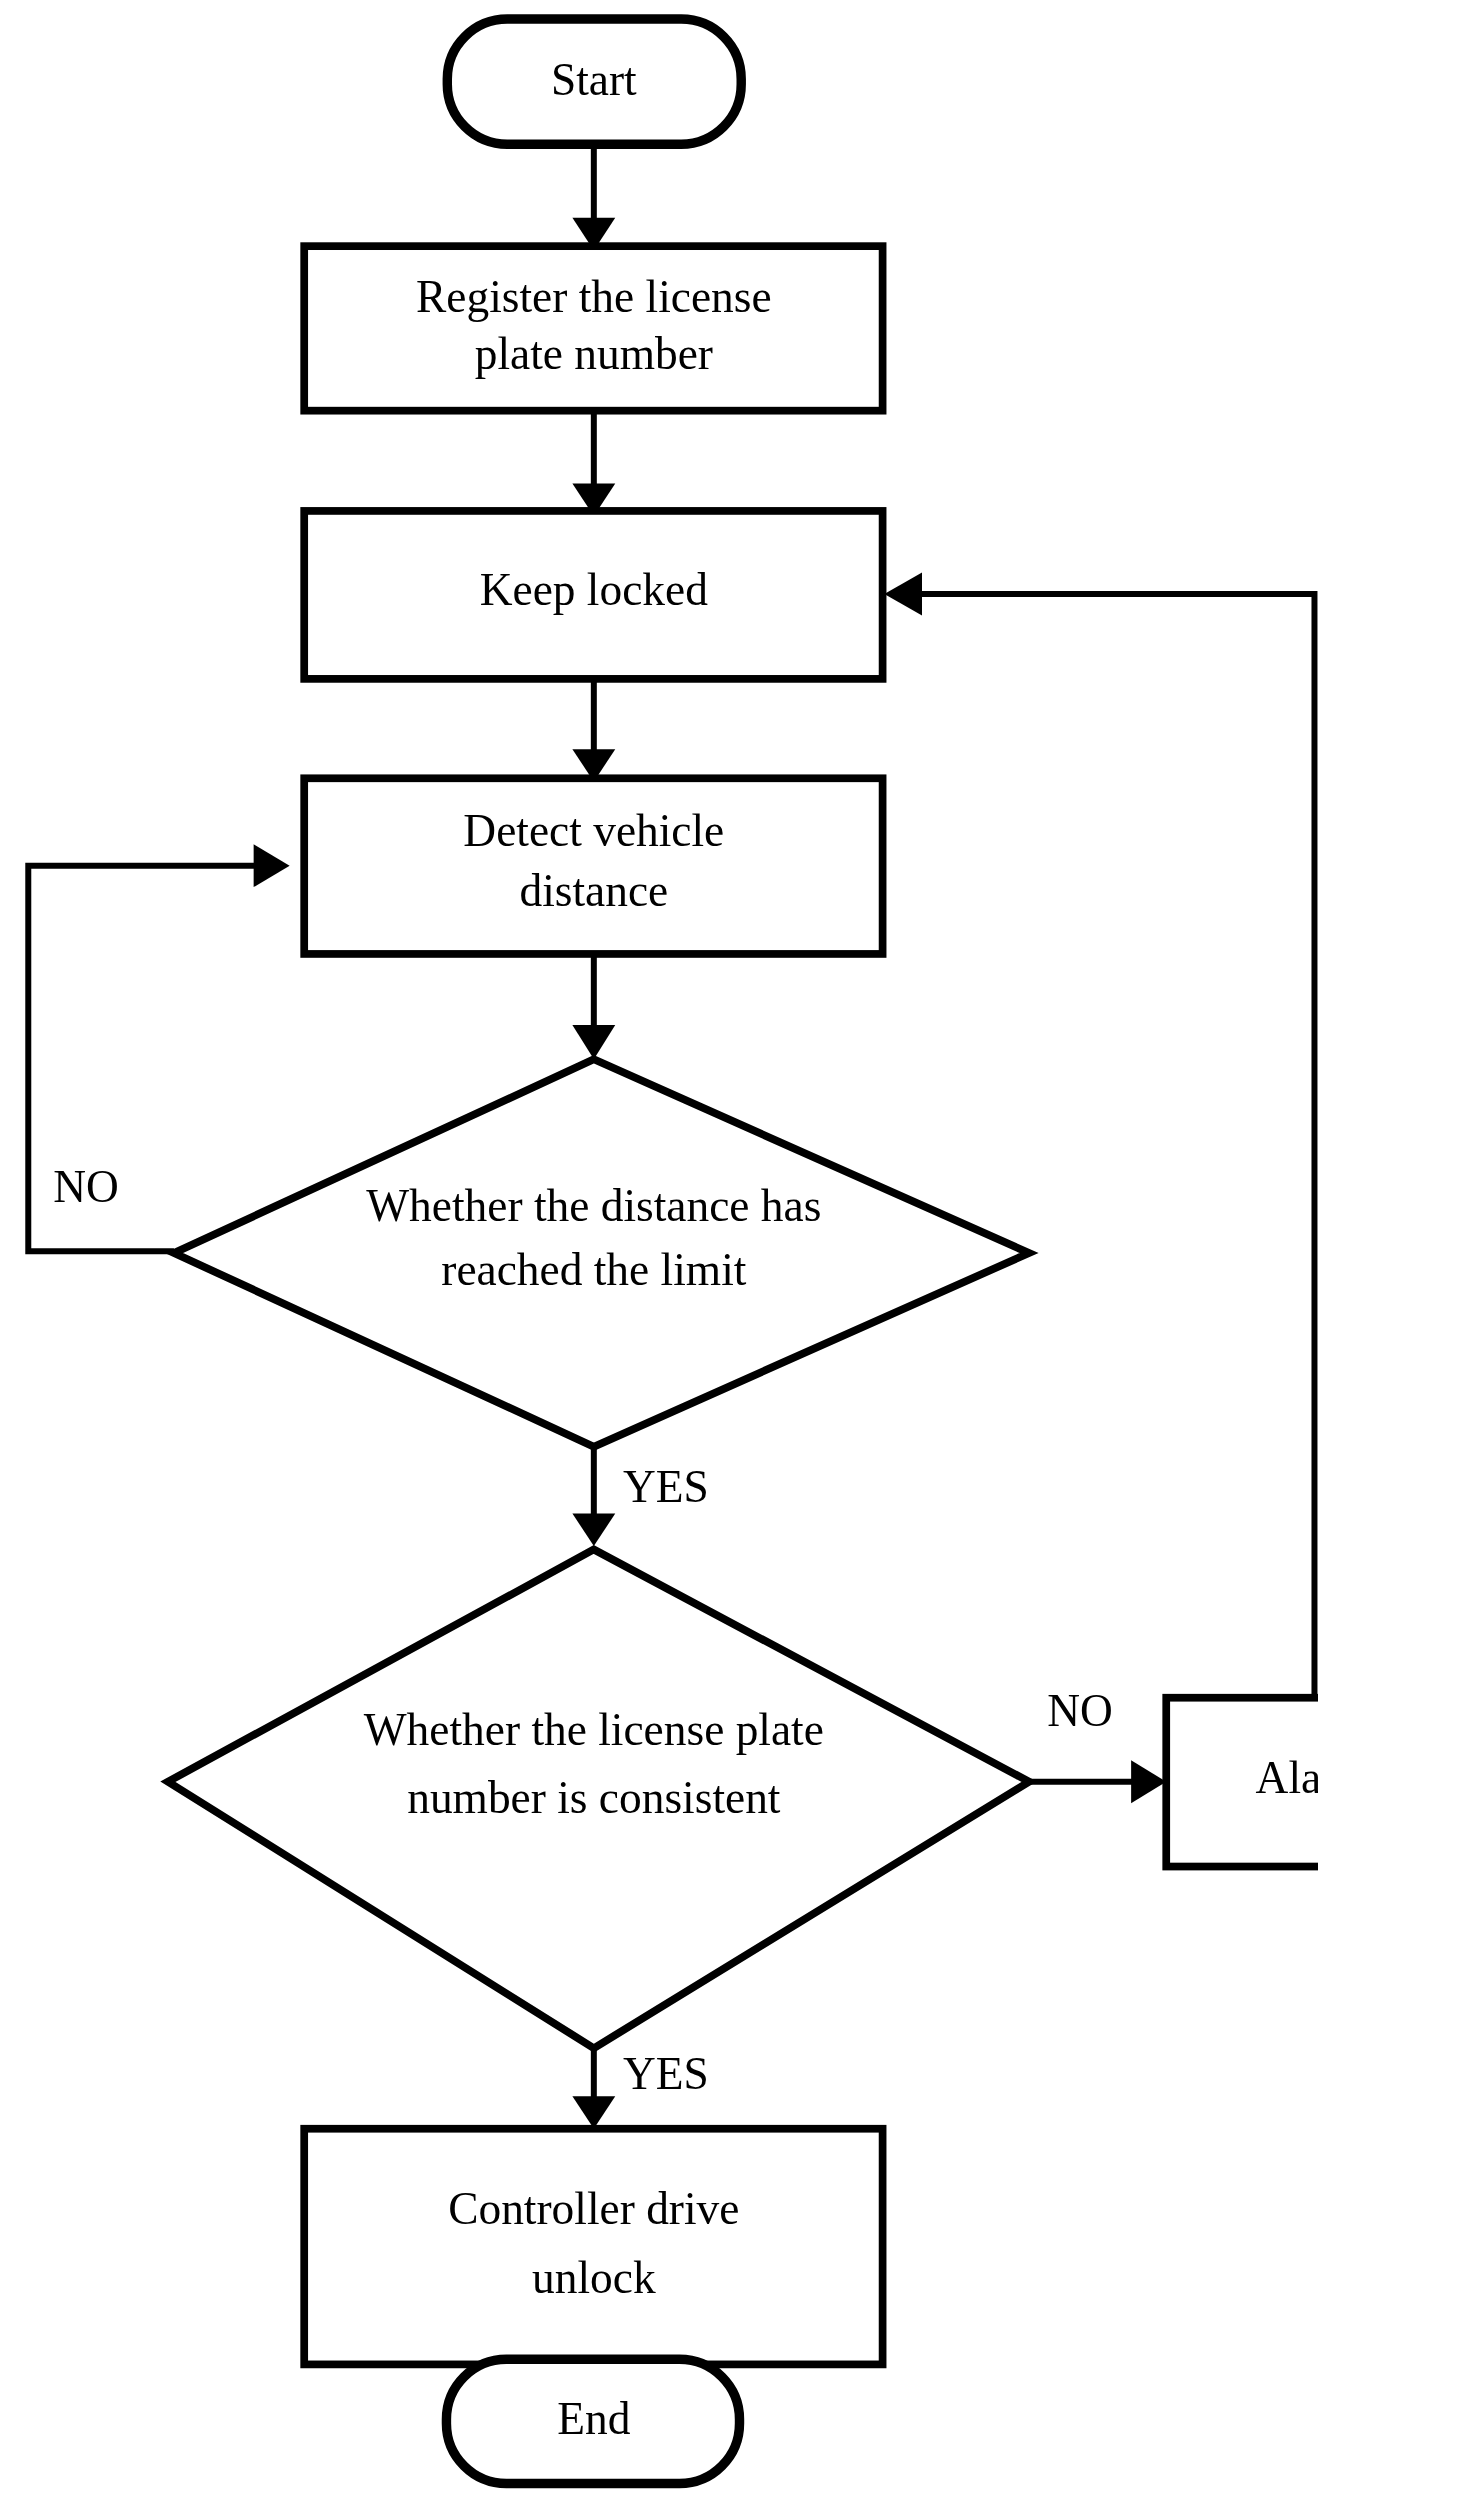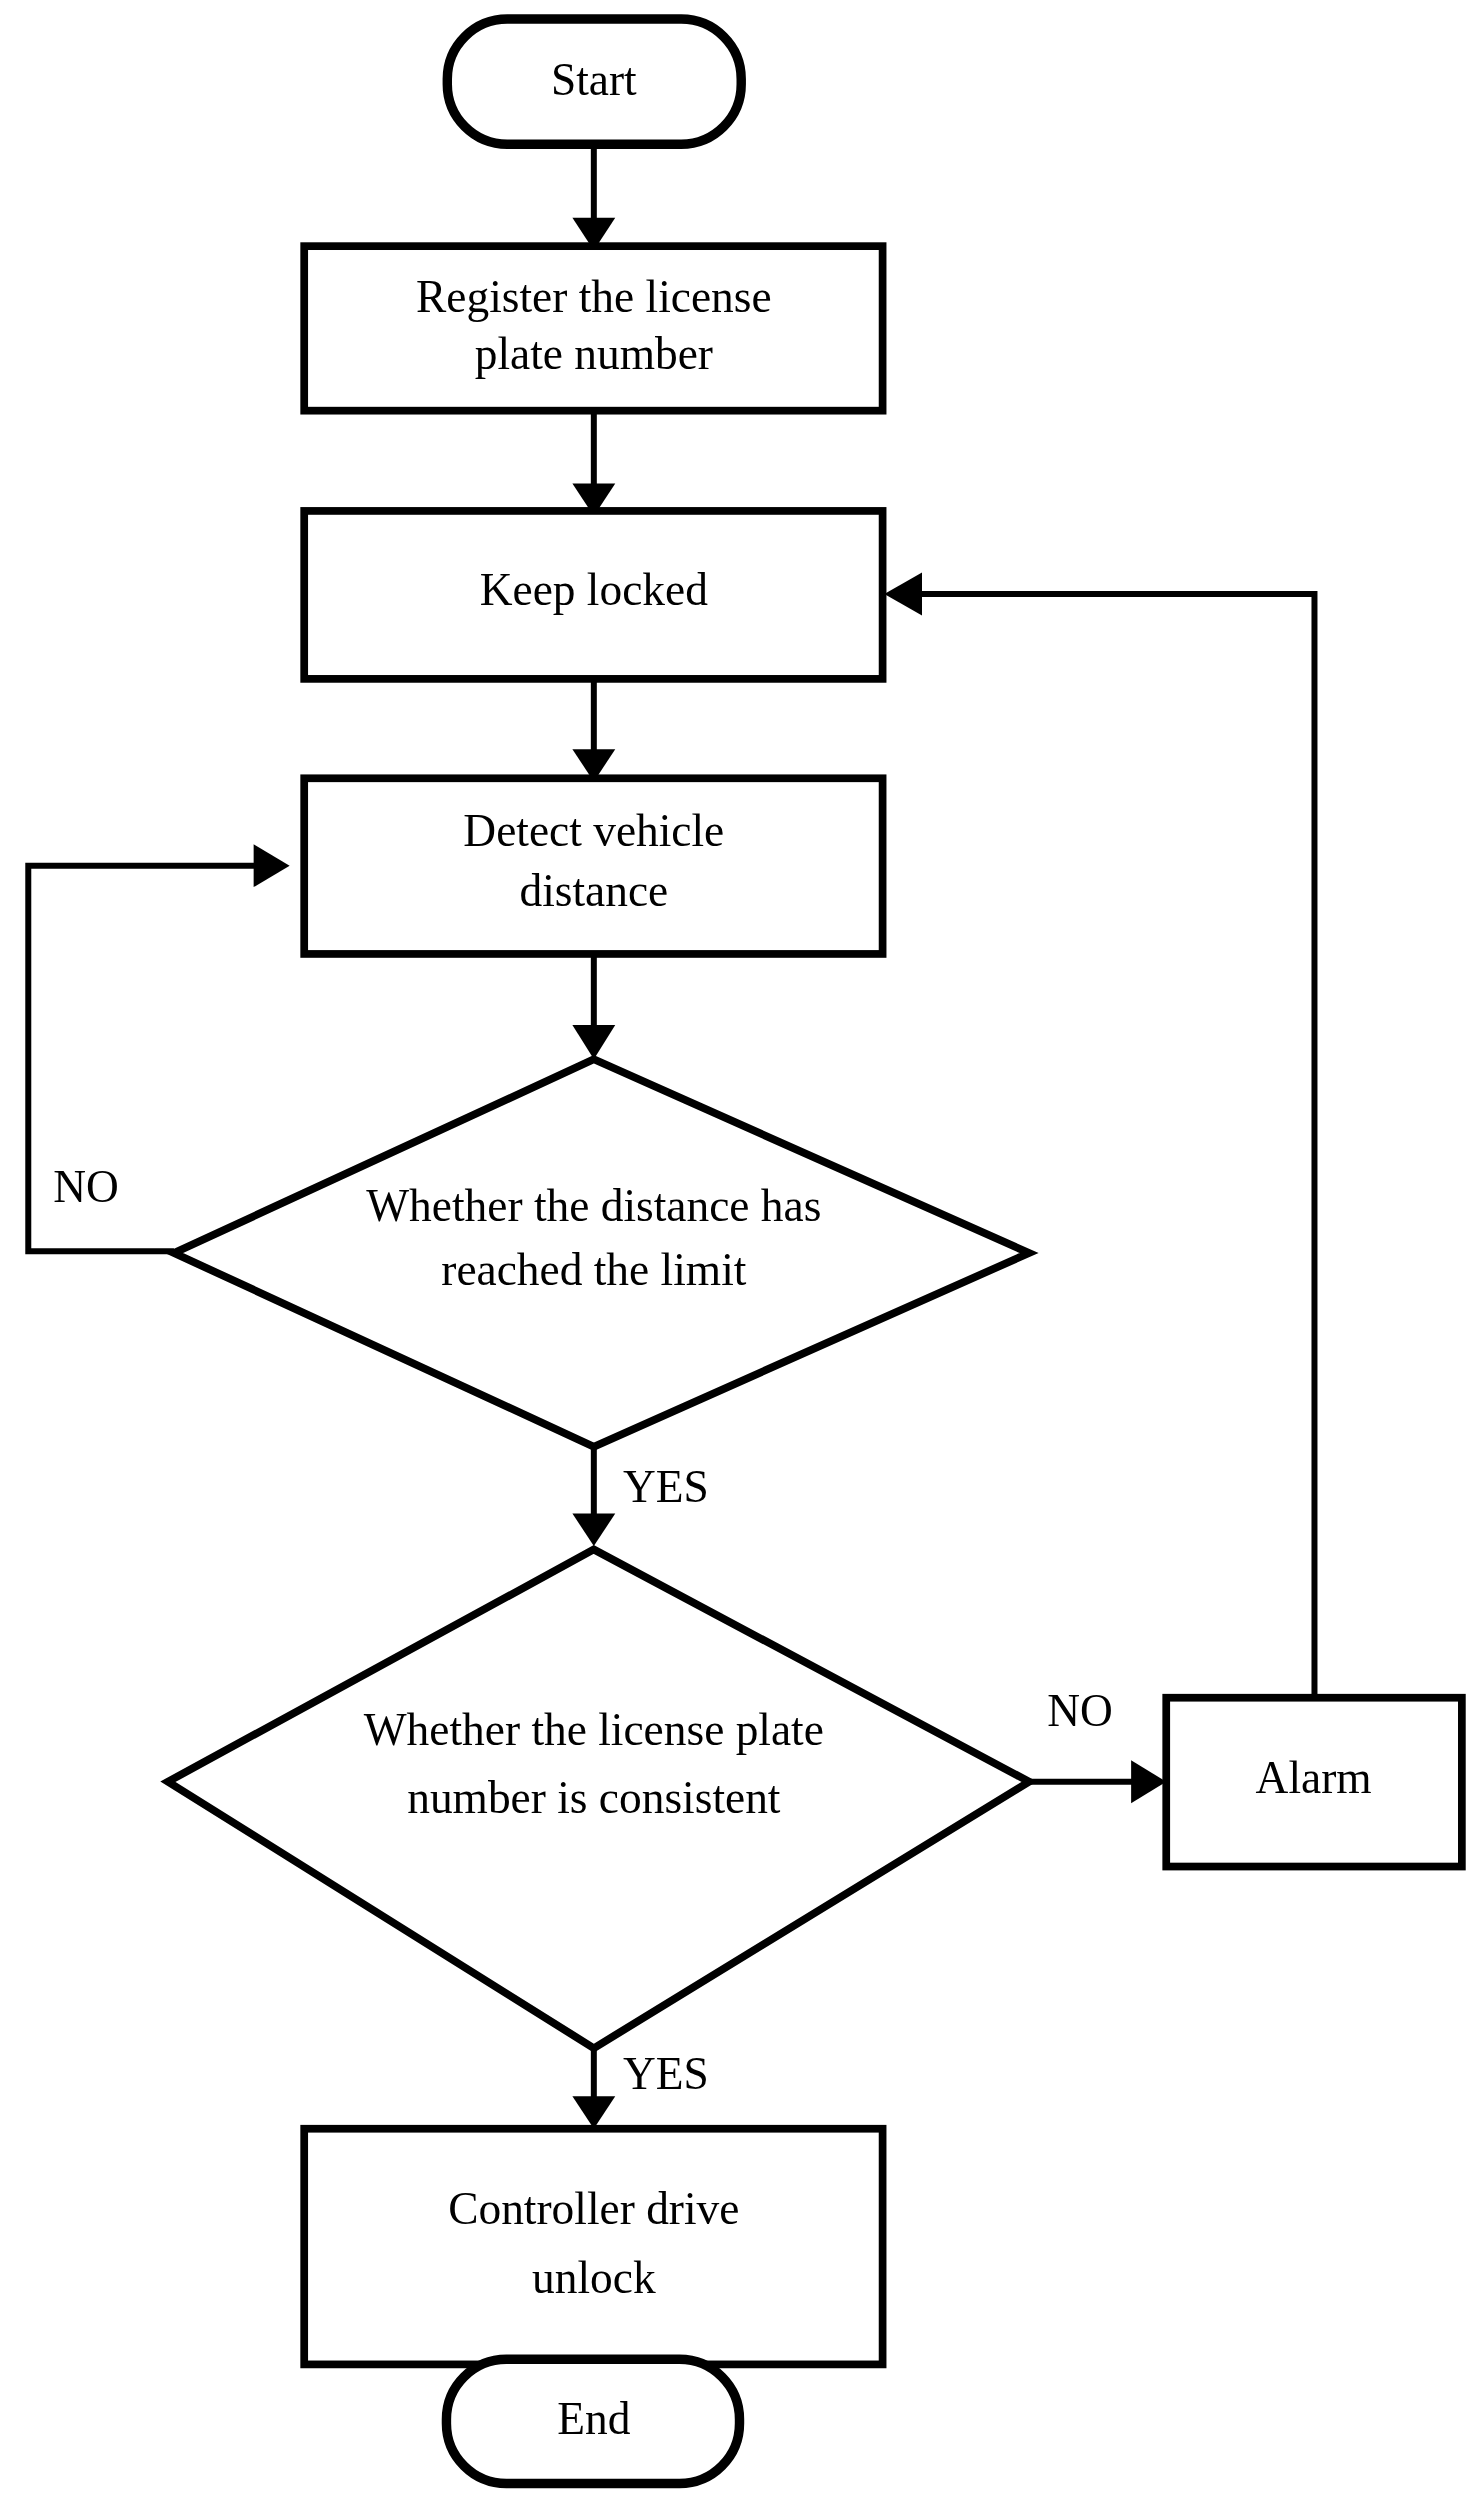--- a/index.html
+++ b/index.html
@@ -2,21 +2,21 @@
 <html style="font-size:13.7px"><head>
 <meta charset="utf-8">
 <style>
   html, body {
     margin: 0;
     padding: 0;
     background: #ffffff;
   }
   #canvas {
     position: relative;
-    width: 1479px;
+    width: 1318px;
     height: 2500px;
     background: #ffffff;
     overflow: hidden;
     font-family: "Liberation Serif", "DejaVu Serif", serif;
   }
   svg#flow {
     position: absolute;
     left: 0;
     top: 0;
     width: 1479px;

